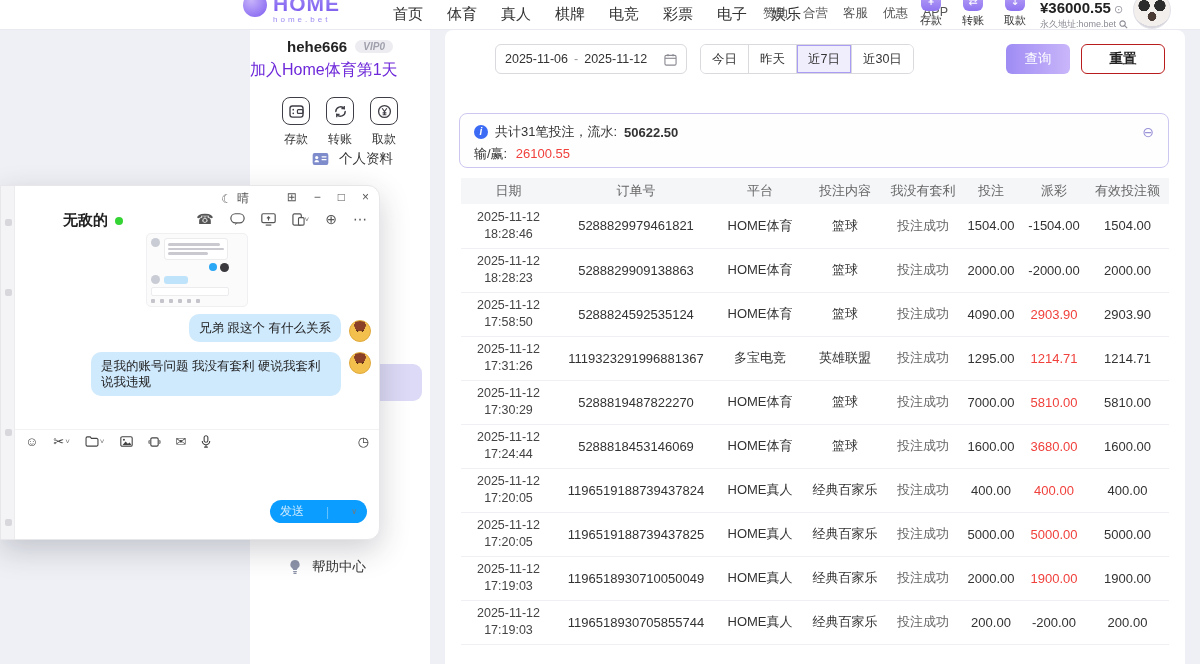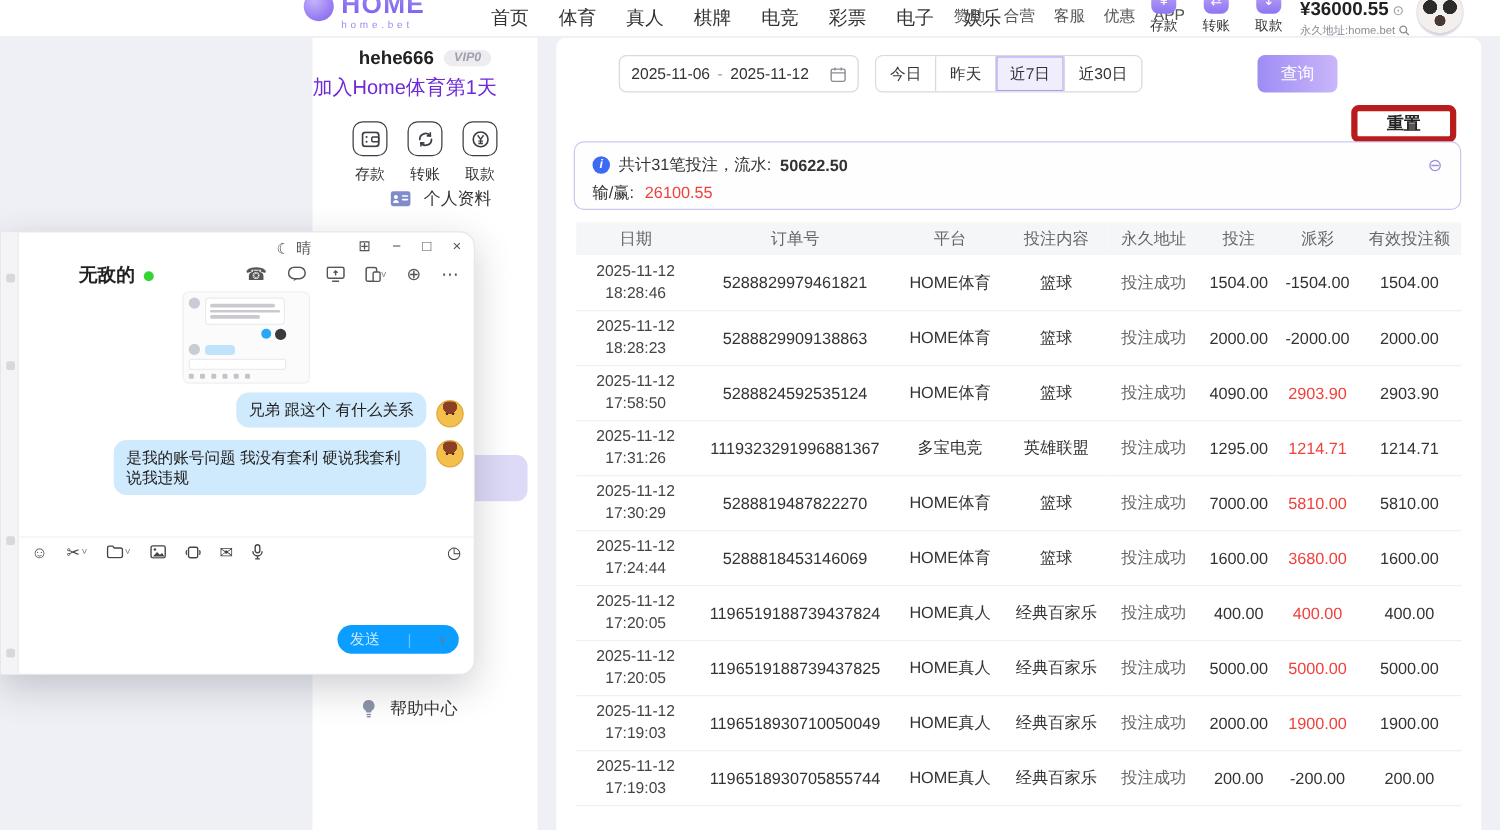--- a/index.html
+++ b/index.html
@@ -71,22 +71,22 @@
   .date-input .sp { flex:1; }
   .seg { position:absolute; left:255px; top:14px; display:flex; height:30px;
     border:1px solid #d9d9de; border-radius:6px; overflow:hidden; font-size:12.5px; }
   .seg > div { padding:0 11px; line-height:28px; border-left:1px solid #d9d9de; cursor:pointer; color:#333; background:#fff; }
   .seg > div:first-child { border-left:none; }
   .seg > div.active { background:#f0edfd; box-shadow:inset 0 0 0 1px #a99cf4; }
   .btn-query { position:absolute; right:115px; top:14px; width:64px; height:30px; border:none;
     border-radius:6px; background:linear-gradient(90deg,#9f8cf4,#c9b6fa); color:#fff;
     font-size:13.5px; cursor:pointer; }
   .btn-reset { position:absolute; right:20px; top:14px; width:84px; height:30px;
-    border:5px solid #b91c1c; border-radius:6px; background:#fff; color:#222;
-    font-size:13.5px; font-weight:bold; cursor:pointer;margin-top:40px; }
+    border:1px solid #b91c1c; border-radius:6px; background:#fff; color:#222;
+    font-size:13.5px; font-weight:bold; cursor:pointer; }
 
   .summary-box { position:absolute; left:14px; top:83px; width:710px; height:55px;
     border:1px solid #ccc7f0; border-radius:8px; background:#fefeff; }
   .sum-line1 { position:absolute; left:14px; top:9px; font-size:13px; color:#333;
     display:flex; align-items:center; gap:7px; }
   .info-ic { width:14px; height:14px; border-radius:50%; background:#3b6af5; color:#fff;
     font-size:10px; font-weight:bold; text-align:center; line-height:14px; font-style:italic; }
   .sum-line1 b { font-weight:bold; }
   .sum-line2 { position:absolute; left:14px; top:31px; font-size:13px; color:#333; }
   .sum-line2 .red { color:#f0413c; margin-left:5px; }
@@ -327,21 +327,21 @@
         <col style="width:62px">
         <col style="width:64px">
         <col style="width:83px">
       </colgroup>
     <thead>
       <tr>
         <th>日期</th>
         <th>订单号</th>
         <th>平台</th>
         <th>投注内容</th>
-        <th>永久地址</th>
+        <th>我没有套利</th>
         <th>投注</th>
         <th>派彩</th>
         <th>有效投注额</th>
       </tr>
     </thead>
     <tbody>
       <tr>
         <td class="c-date">
             <div>2025-11-12</div>
             <div>18:28:46</div>

